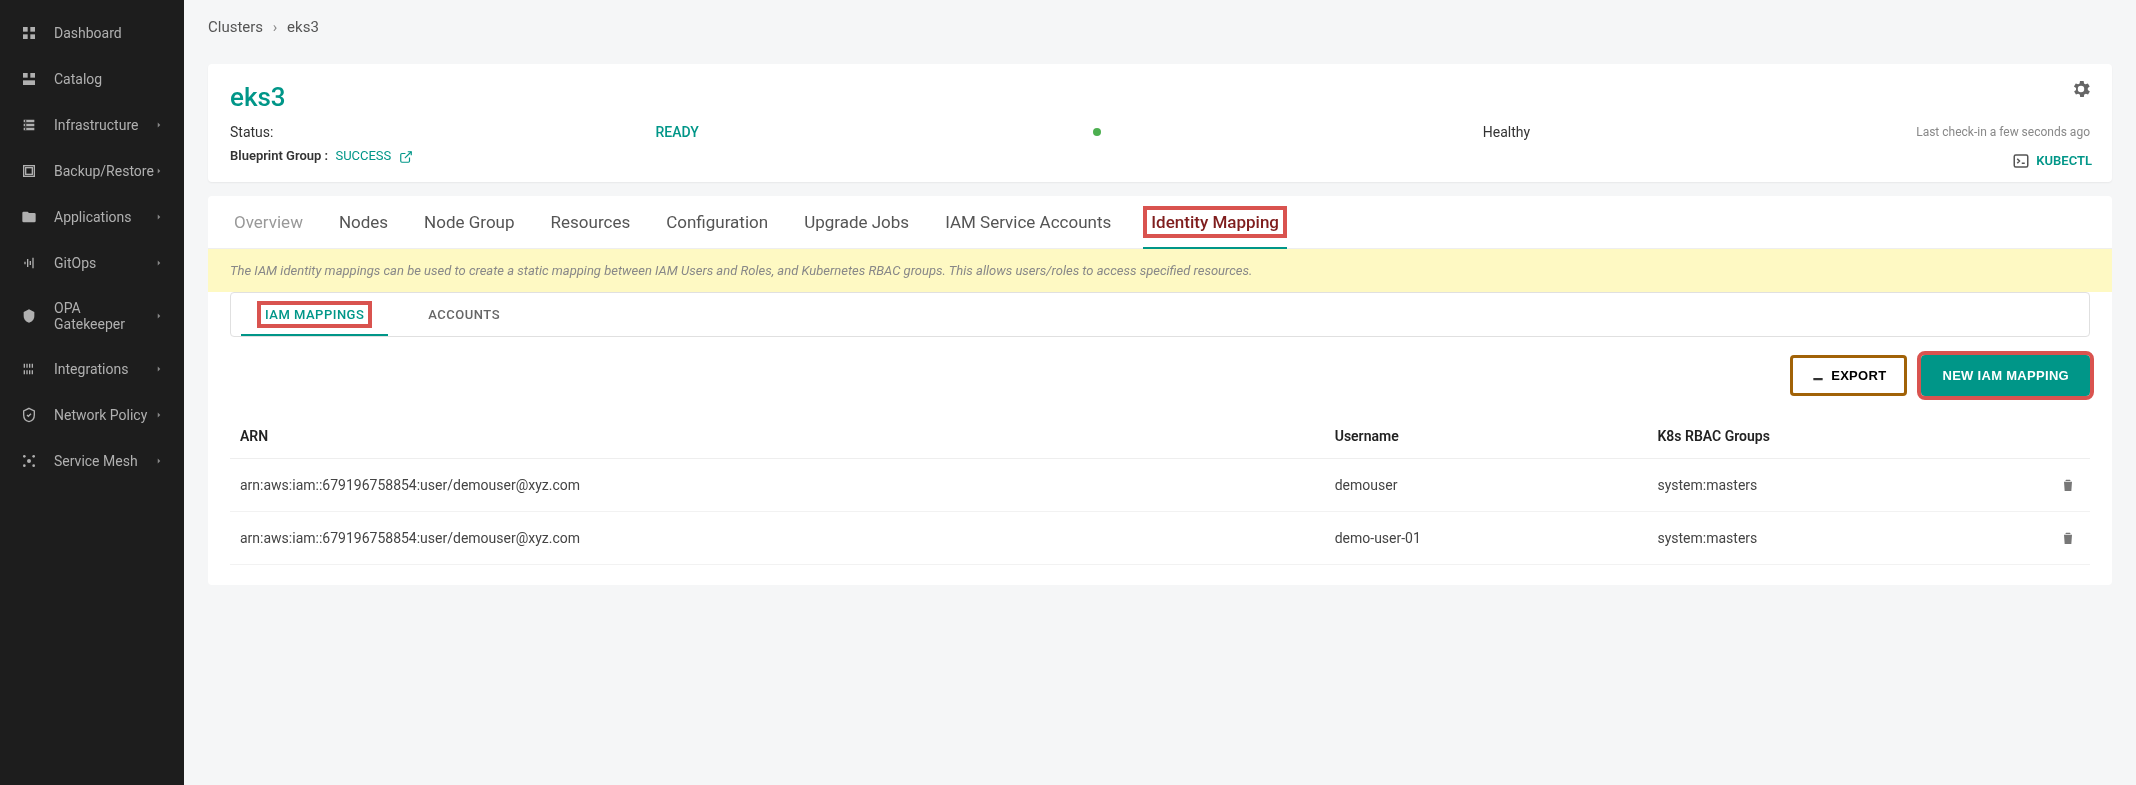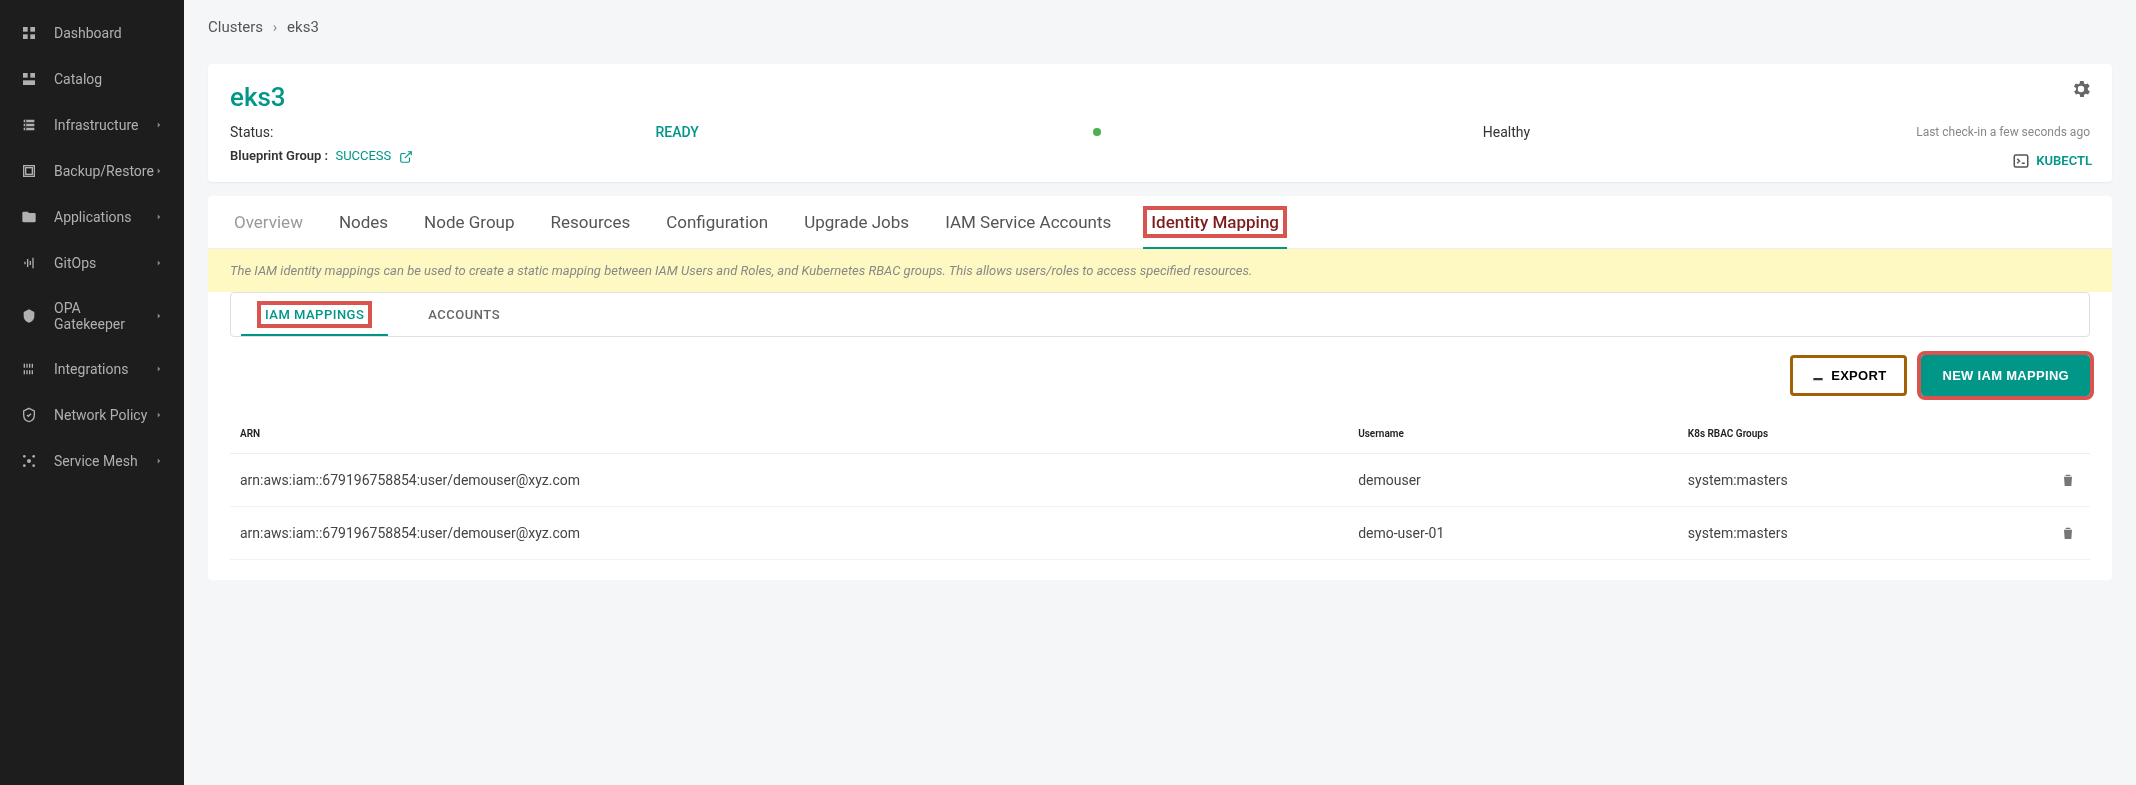--- a/index.html
+++ b/index.html
@@ -58,21 +58,21 @@
 .subtab.active::after { content:""; position:absolute; left:10px; right:10px; bottom:0; height:2px; background:#009688; }
 
 
 .actions-row { display: flex; justify-content: flex-end; gap: 14px; padding: 18px 22px; background: #fff; }
 .btn { padding: 10px 18px; border-radius: 4px; font-size: 13px; font-weight: 600; letter-spacing: 0.3px; cursor: pointer; border: 3px solid #a16207; background: #fff; display: inline-flex; align-items: center; gap: 6px; }
 .btn-primary { background: #009688; color: #fff; border-color: #009688; }
 
 
 .table-wrap { background: #fff; padding: 0 22px 20px; border-radius: 0 0 4px 4px; }
 table { width: 100%; border-collapse: collapse; }
-th { text-align: left; font-size: 10px; font-weight: 600; color: #222; padding: 14px 10px; border-bottom: 1px solid #eee; }
+th { text-align: left; font-size: 14px; font-weight: 600; color: #222; padding: 14px 10px; border-bottom: 1px solid #eee; }
 td { font-size: 14px; color: #444; padding: 18px 10px; border-bottom: 1px solid #f2f2f2; }
 .trash { cursor: pointer; fill: #777; }
 
 svg { display: block; }
 </style>
 </head>
 <body>
 
 <div class="app">
 

